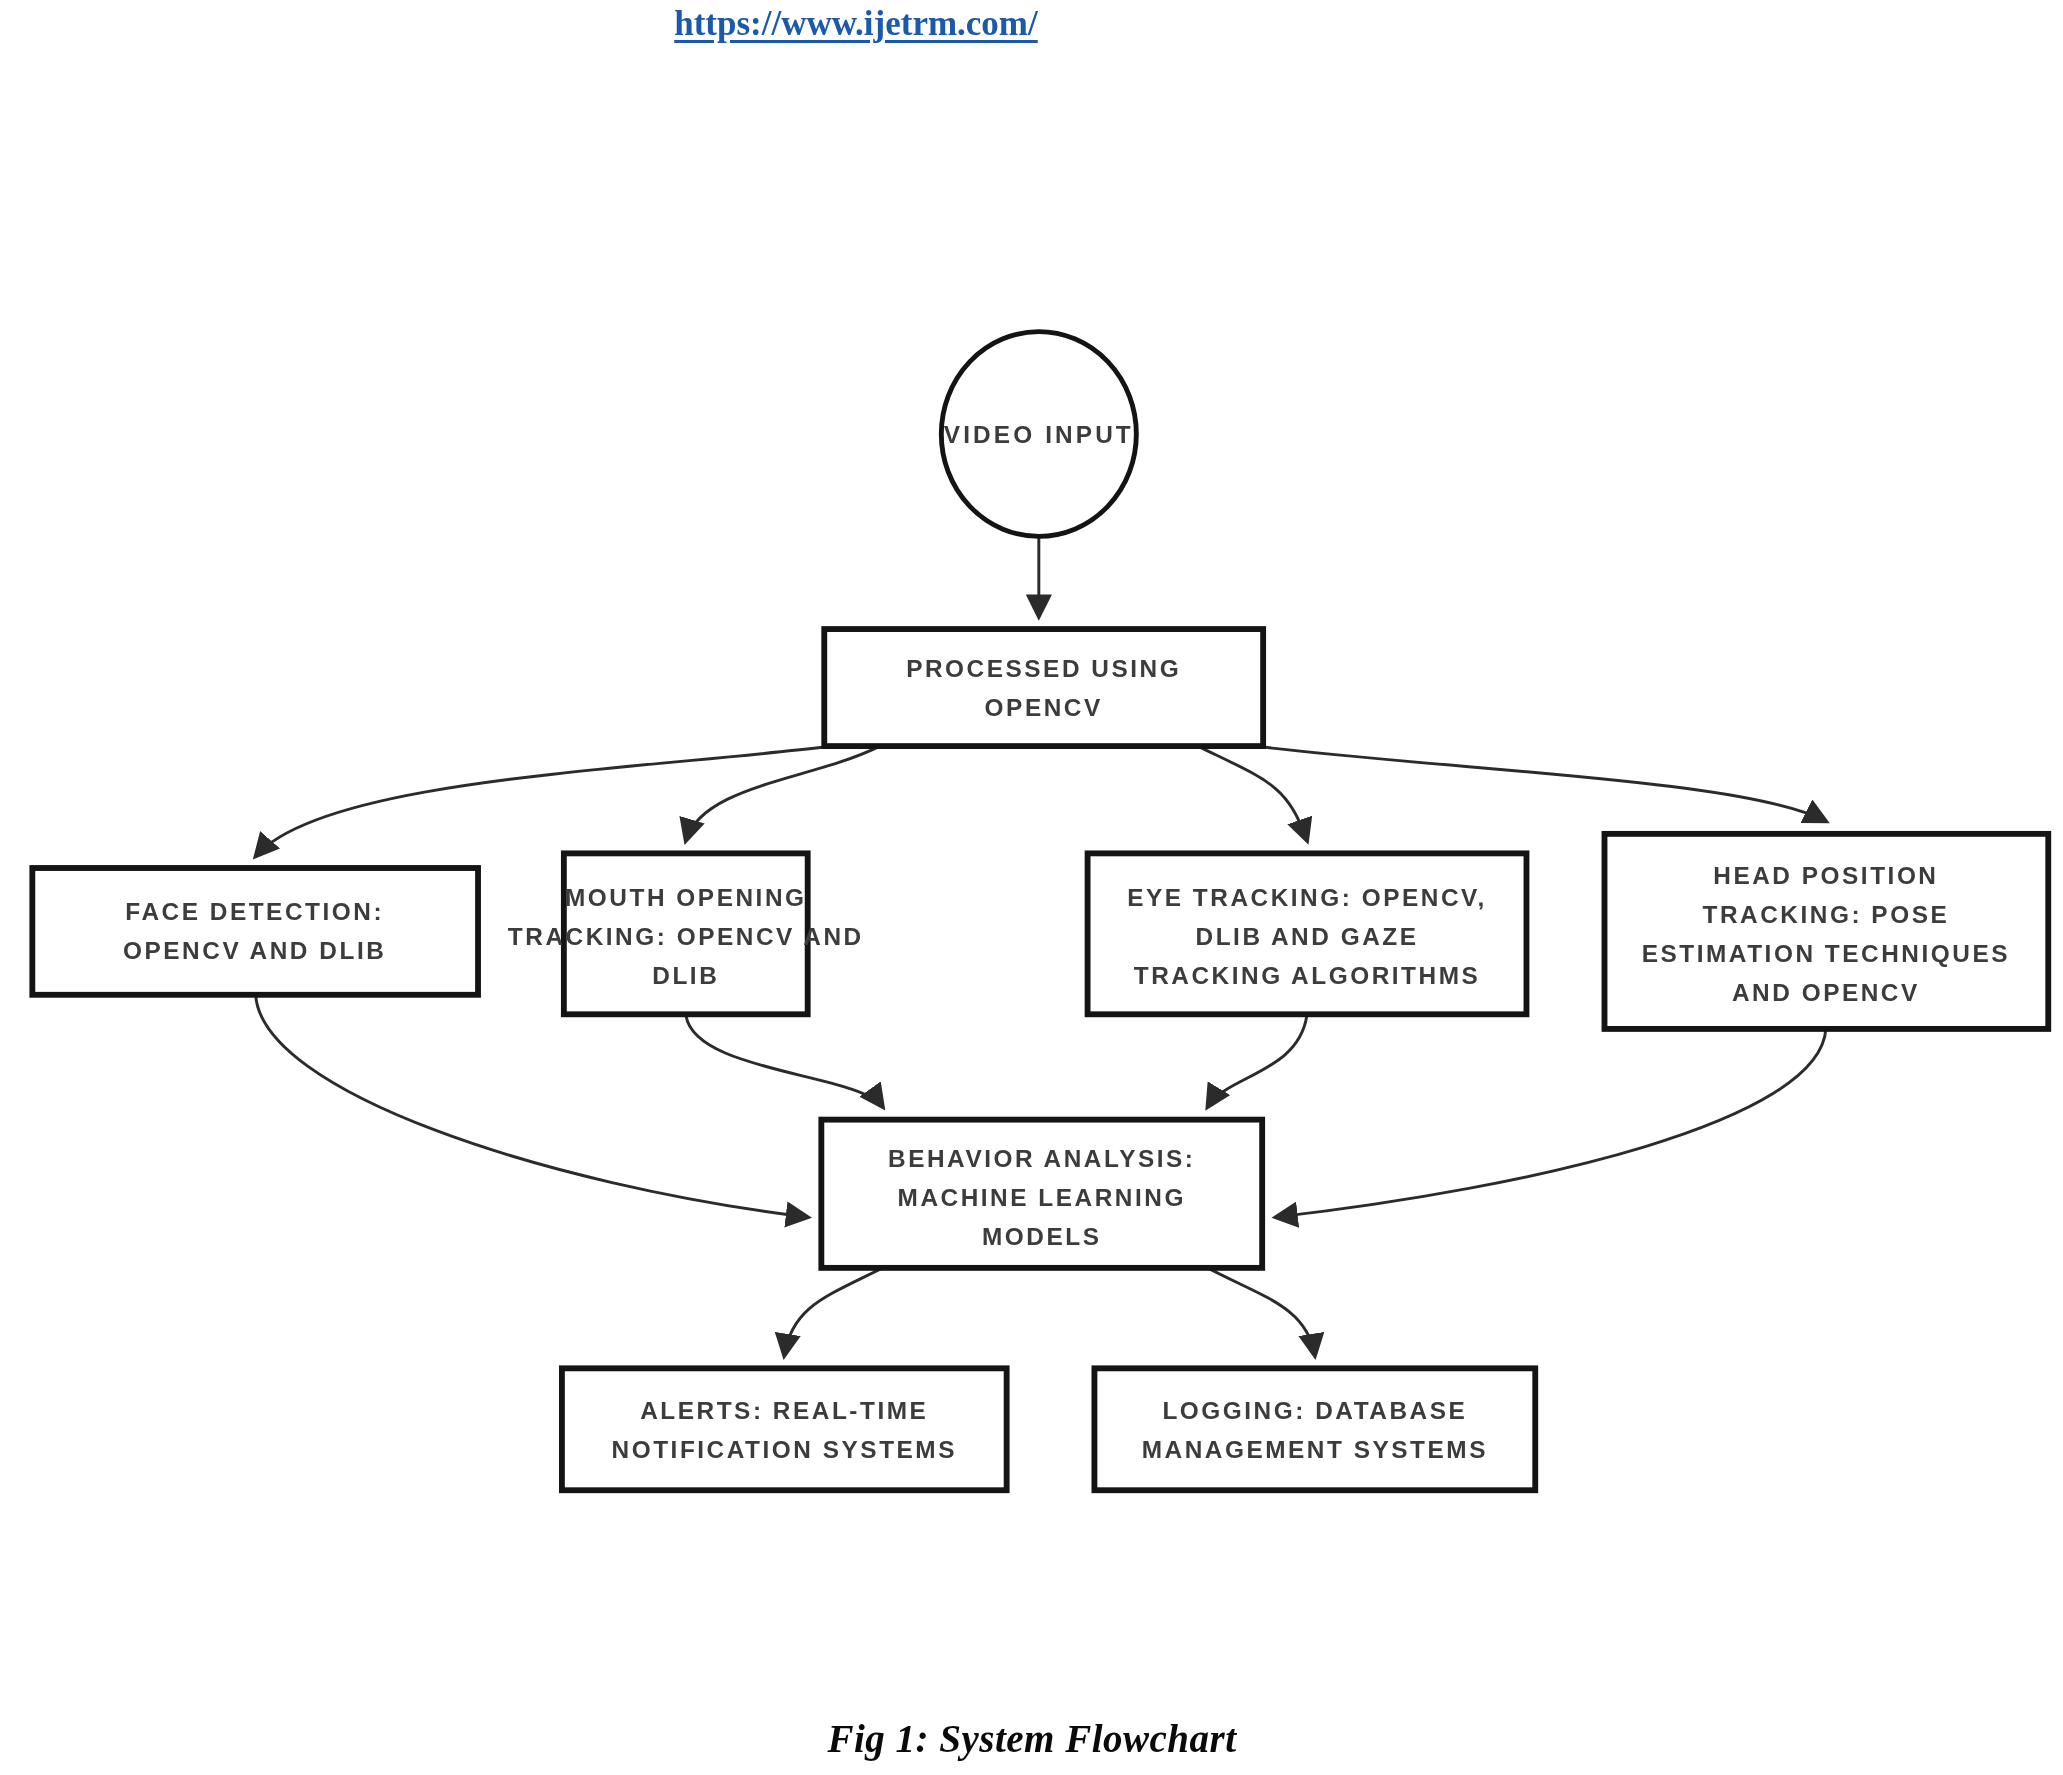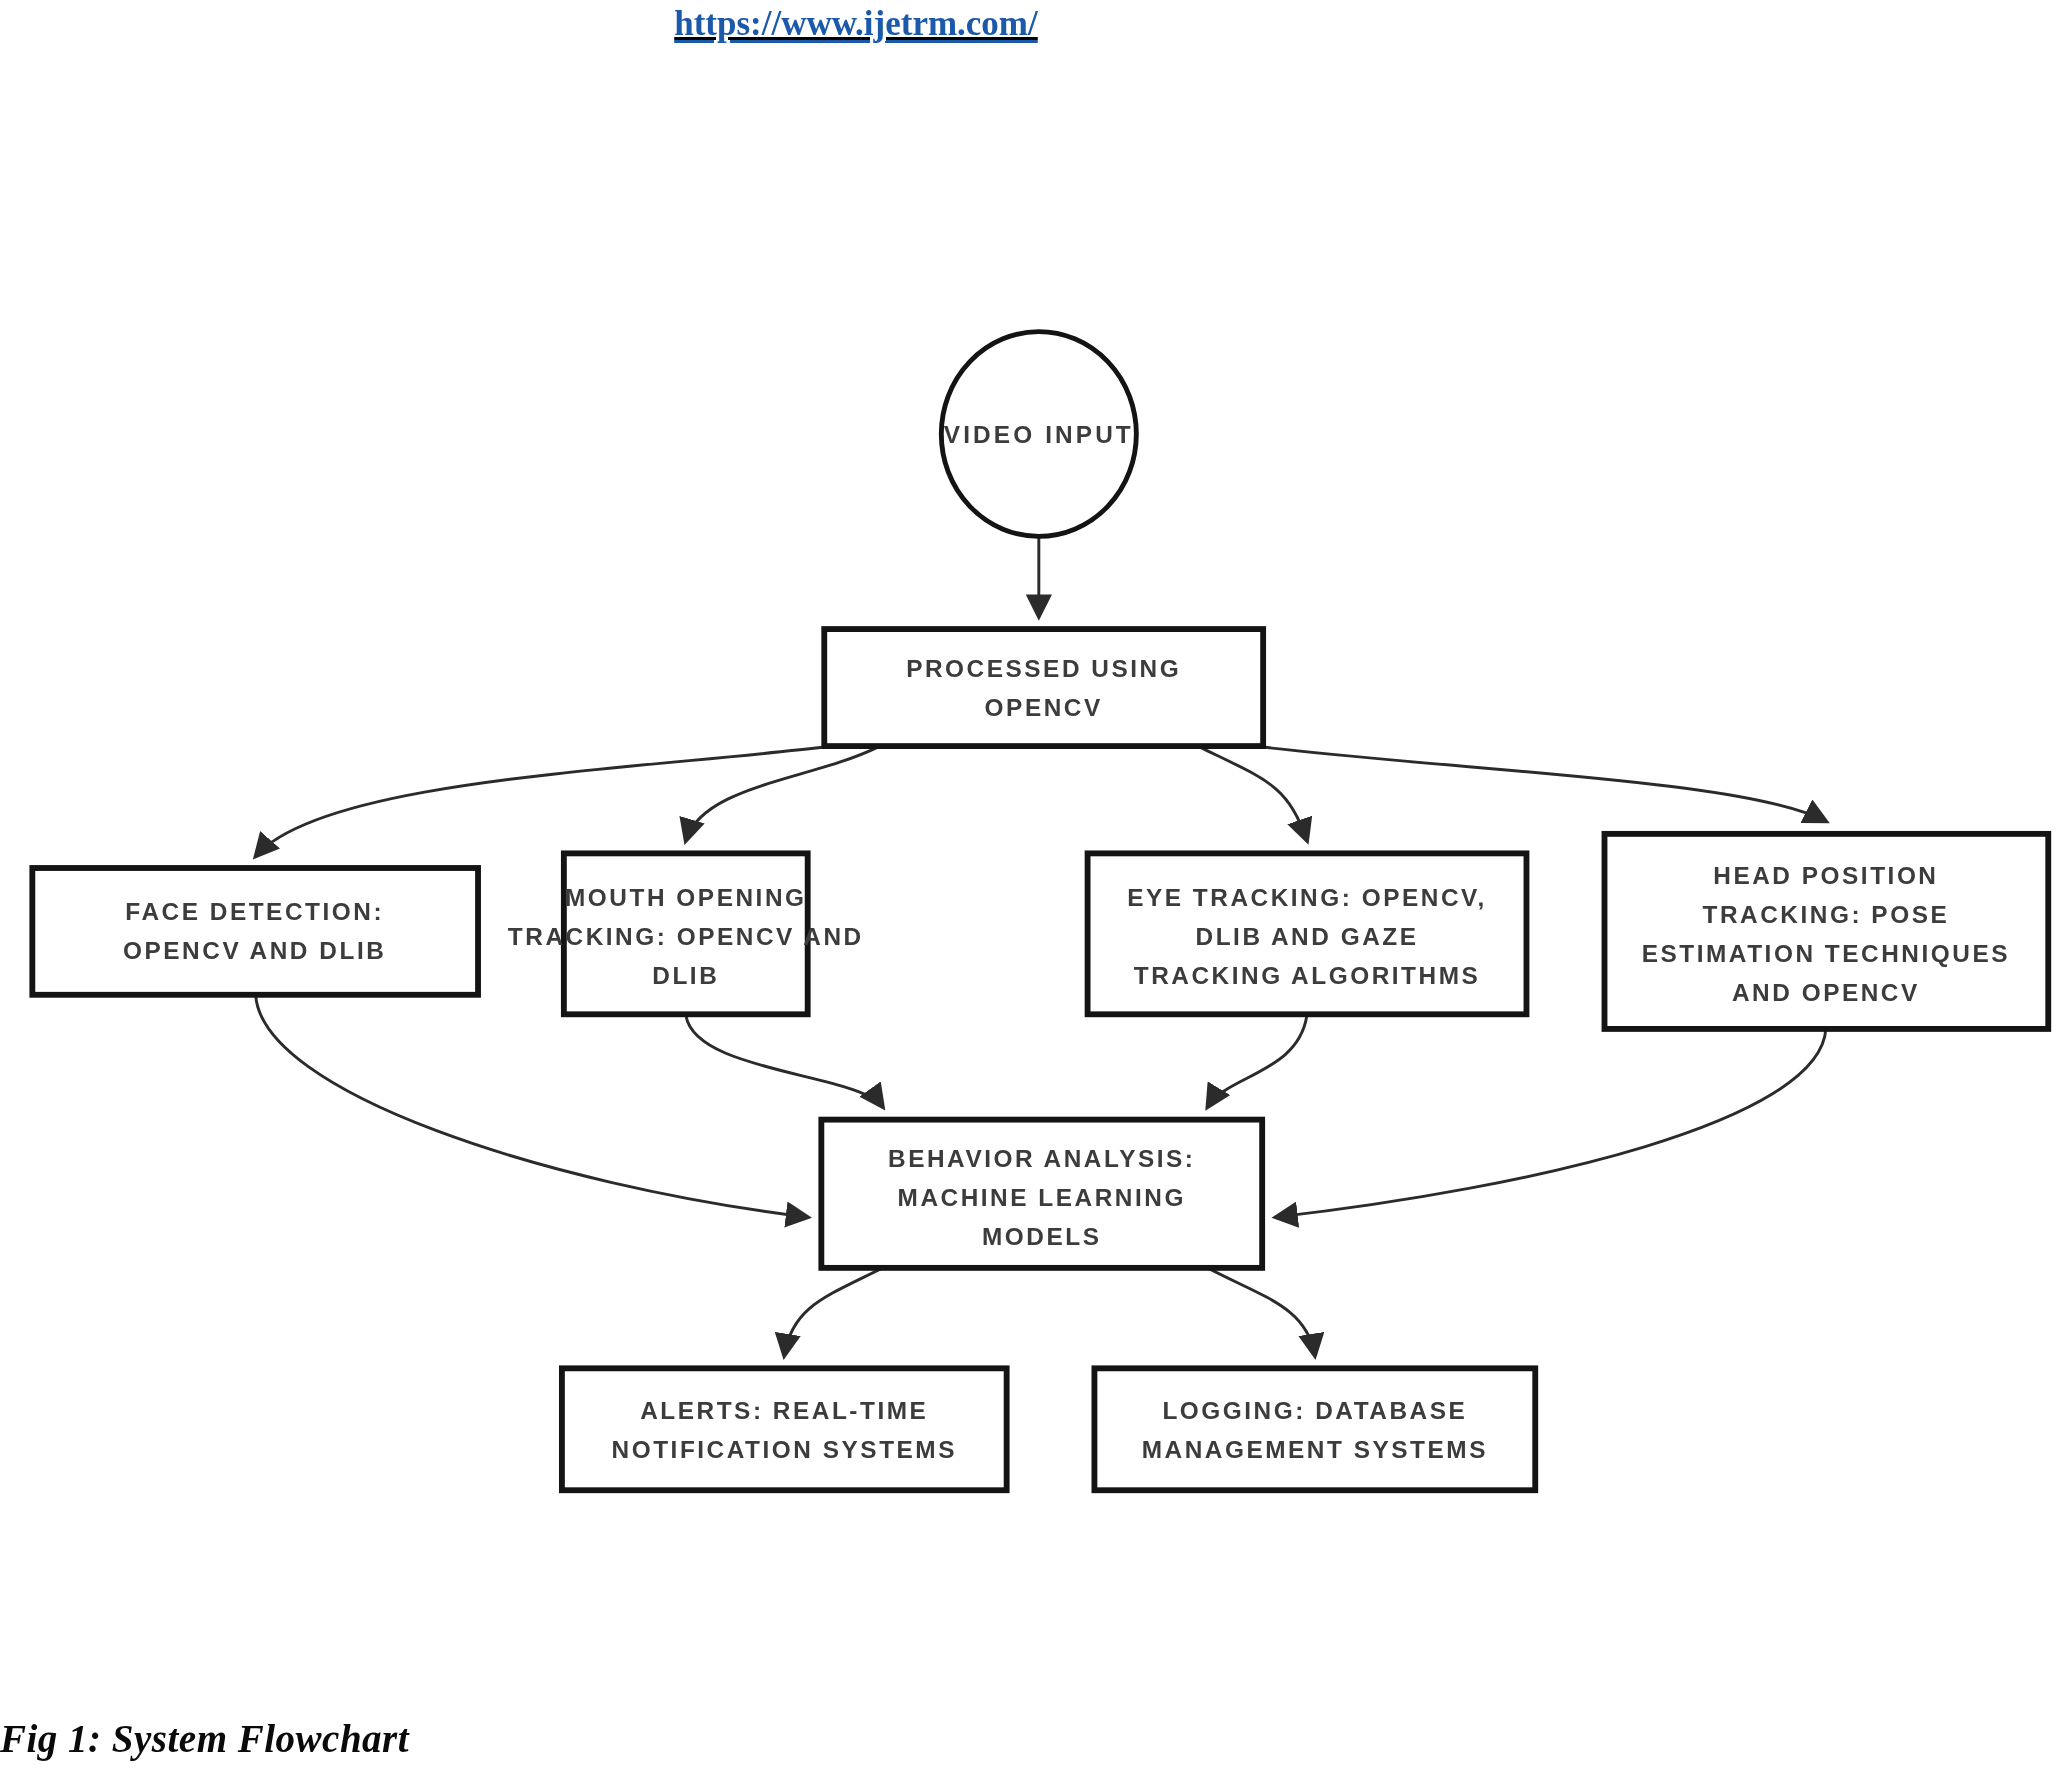--- a/index.html
+++ b/index.html
@@ -20,21 +20,20 @@
     position: absolute;
     top: 0;
     left: 0;
     width: 1712px;
     height: 59px;
     display: flex;
     align-items: flex-start;
     justify-content: center;
     padding-top: 3.9px;
     box-sizing: border-box;
-    text-decoration: underline;
   }
   .header-url {
     font-family: "Liberation Serif", "DejaVu Serif", serif;
     font-weight: bold;
     font-size: 35px;
     color: #1b59ab;
     text-decoration: underline;
     text-underline-offset: 4.9px;
     letter-spacing: 0px;
     white-space: nowrap;
@@ -86,21 +85,21 @@
     text-anchor: middle;
     dominant-baseline: middle;
   }
 
   
   .caption-wrap {
     position: absolute;
     left: 0;
     top: 1716px;
     width: 2064px;
-    text-align: left;
+    text-align: center;
   }
   .caption {
     font-family: "Liberation Serif", "DejaVu Serif", serif;
     font-weight: bold;
     font-style: italic;
     font-size: 39px;
     color: #0a0a0a;
     letter-spacing: 0.5px;
   }
 </style>

